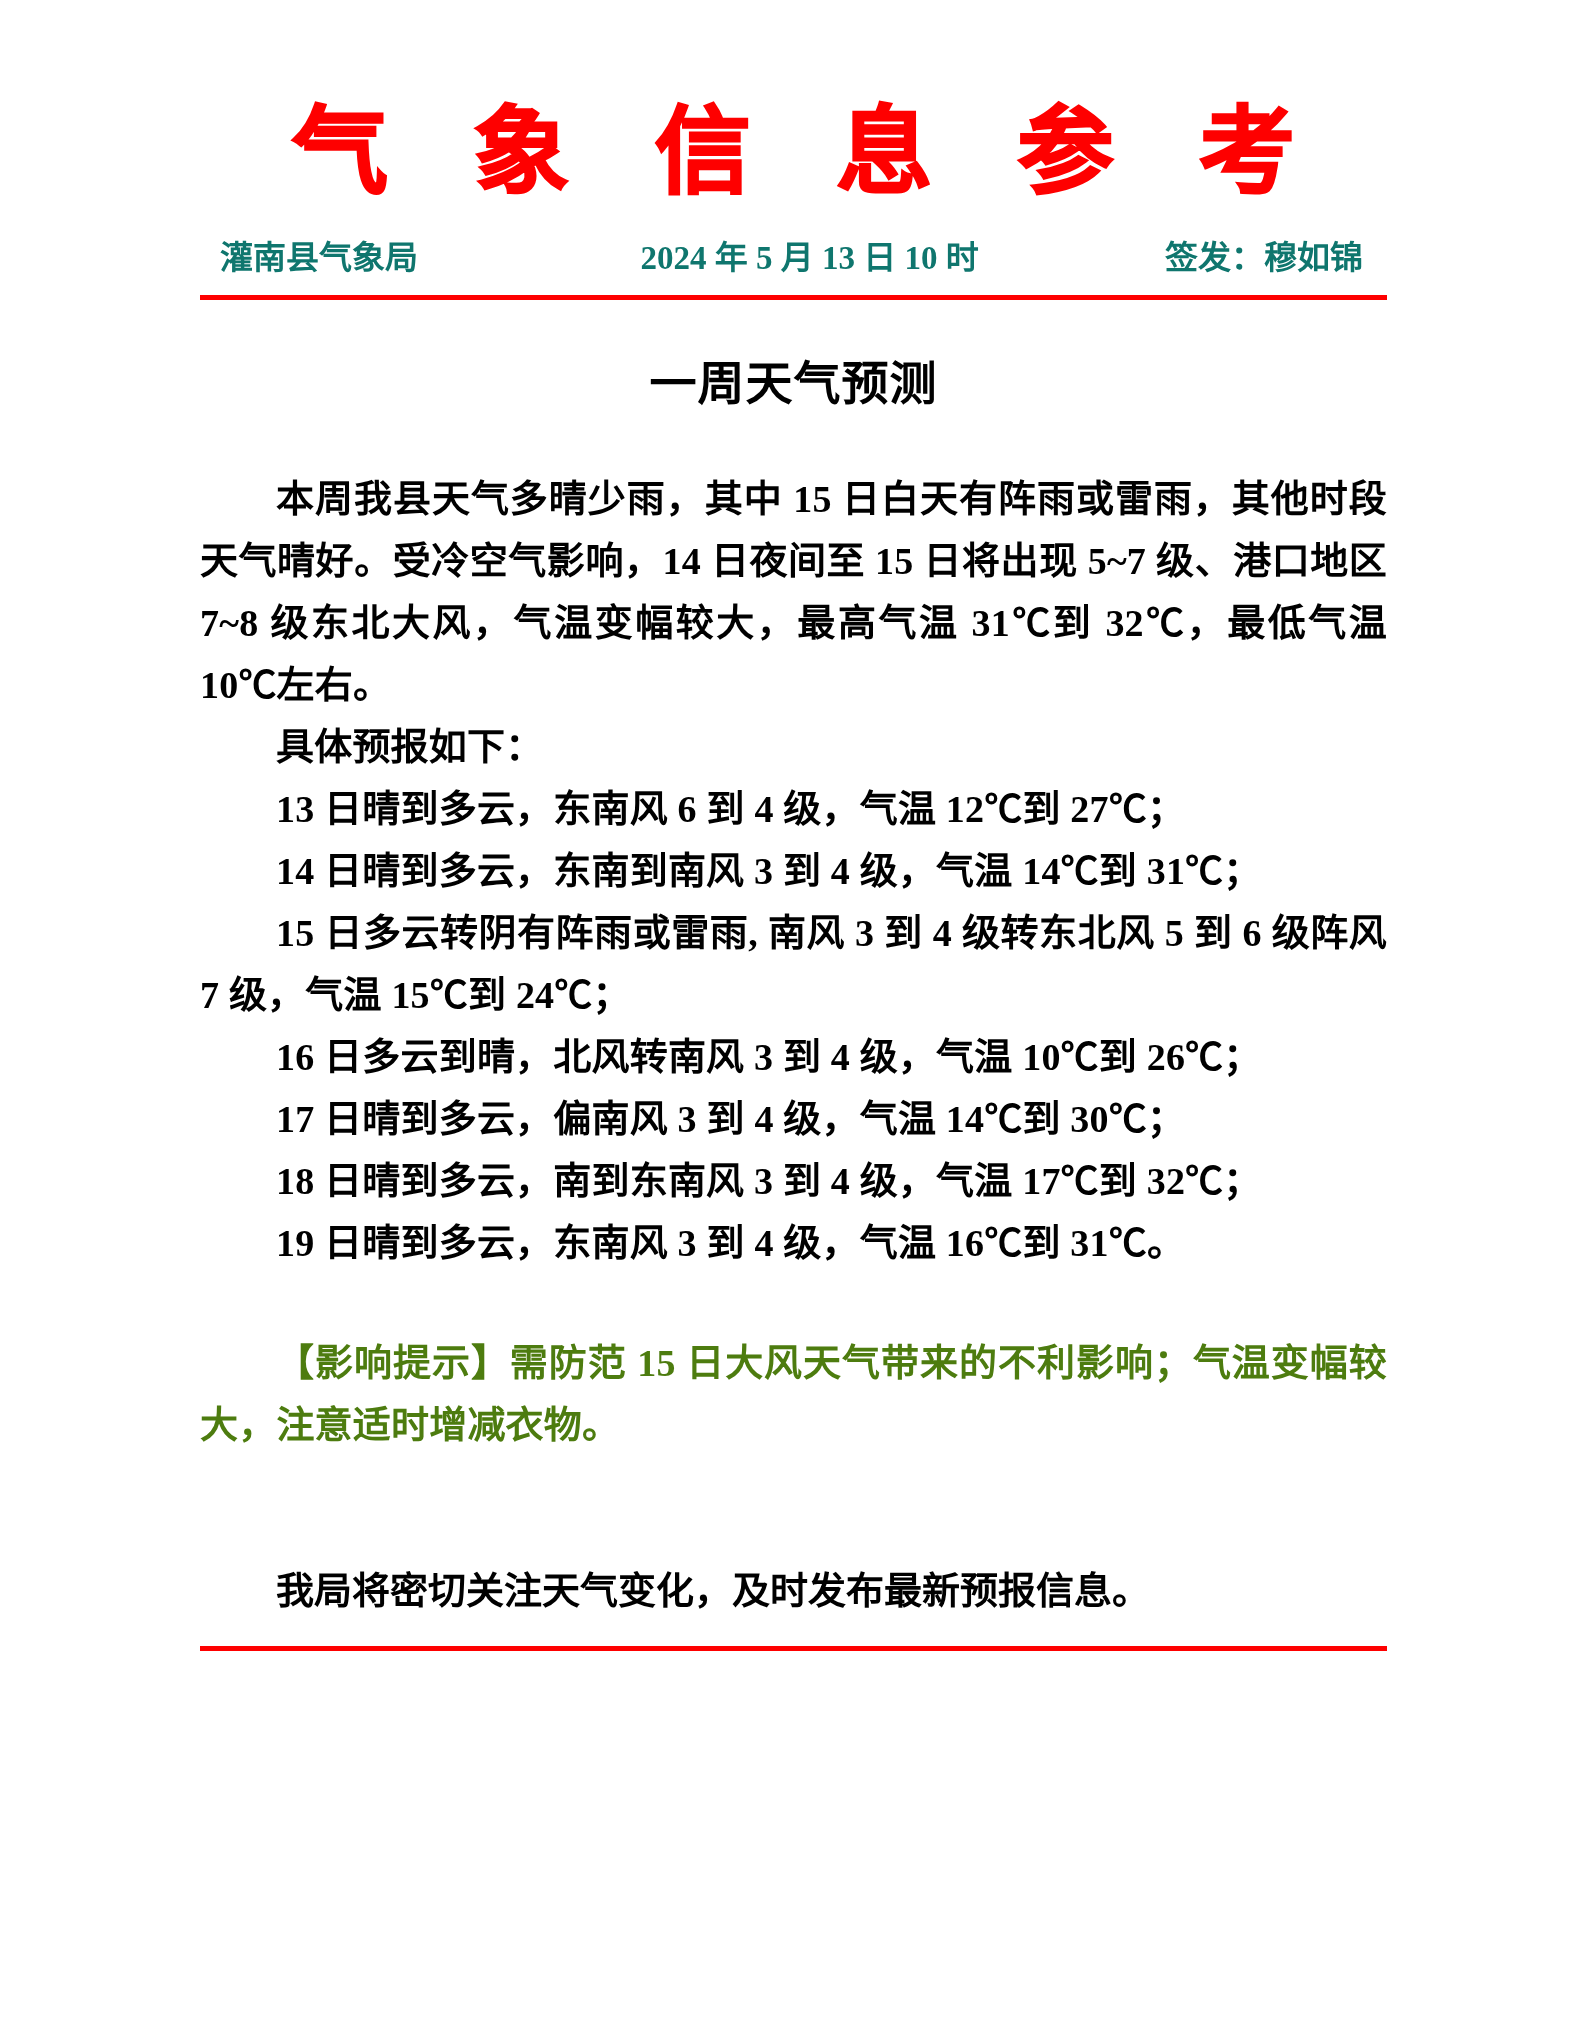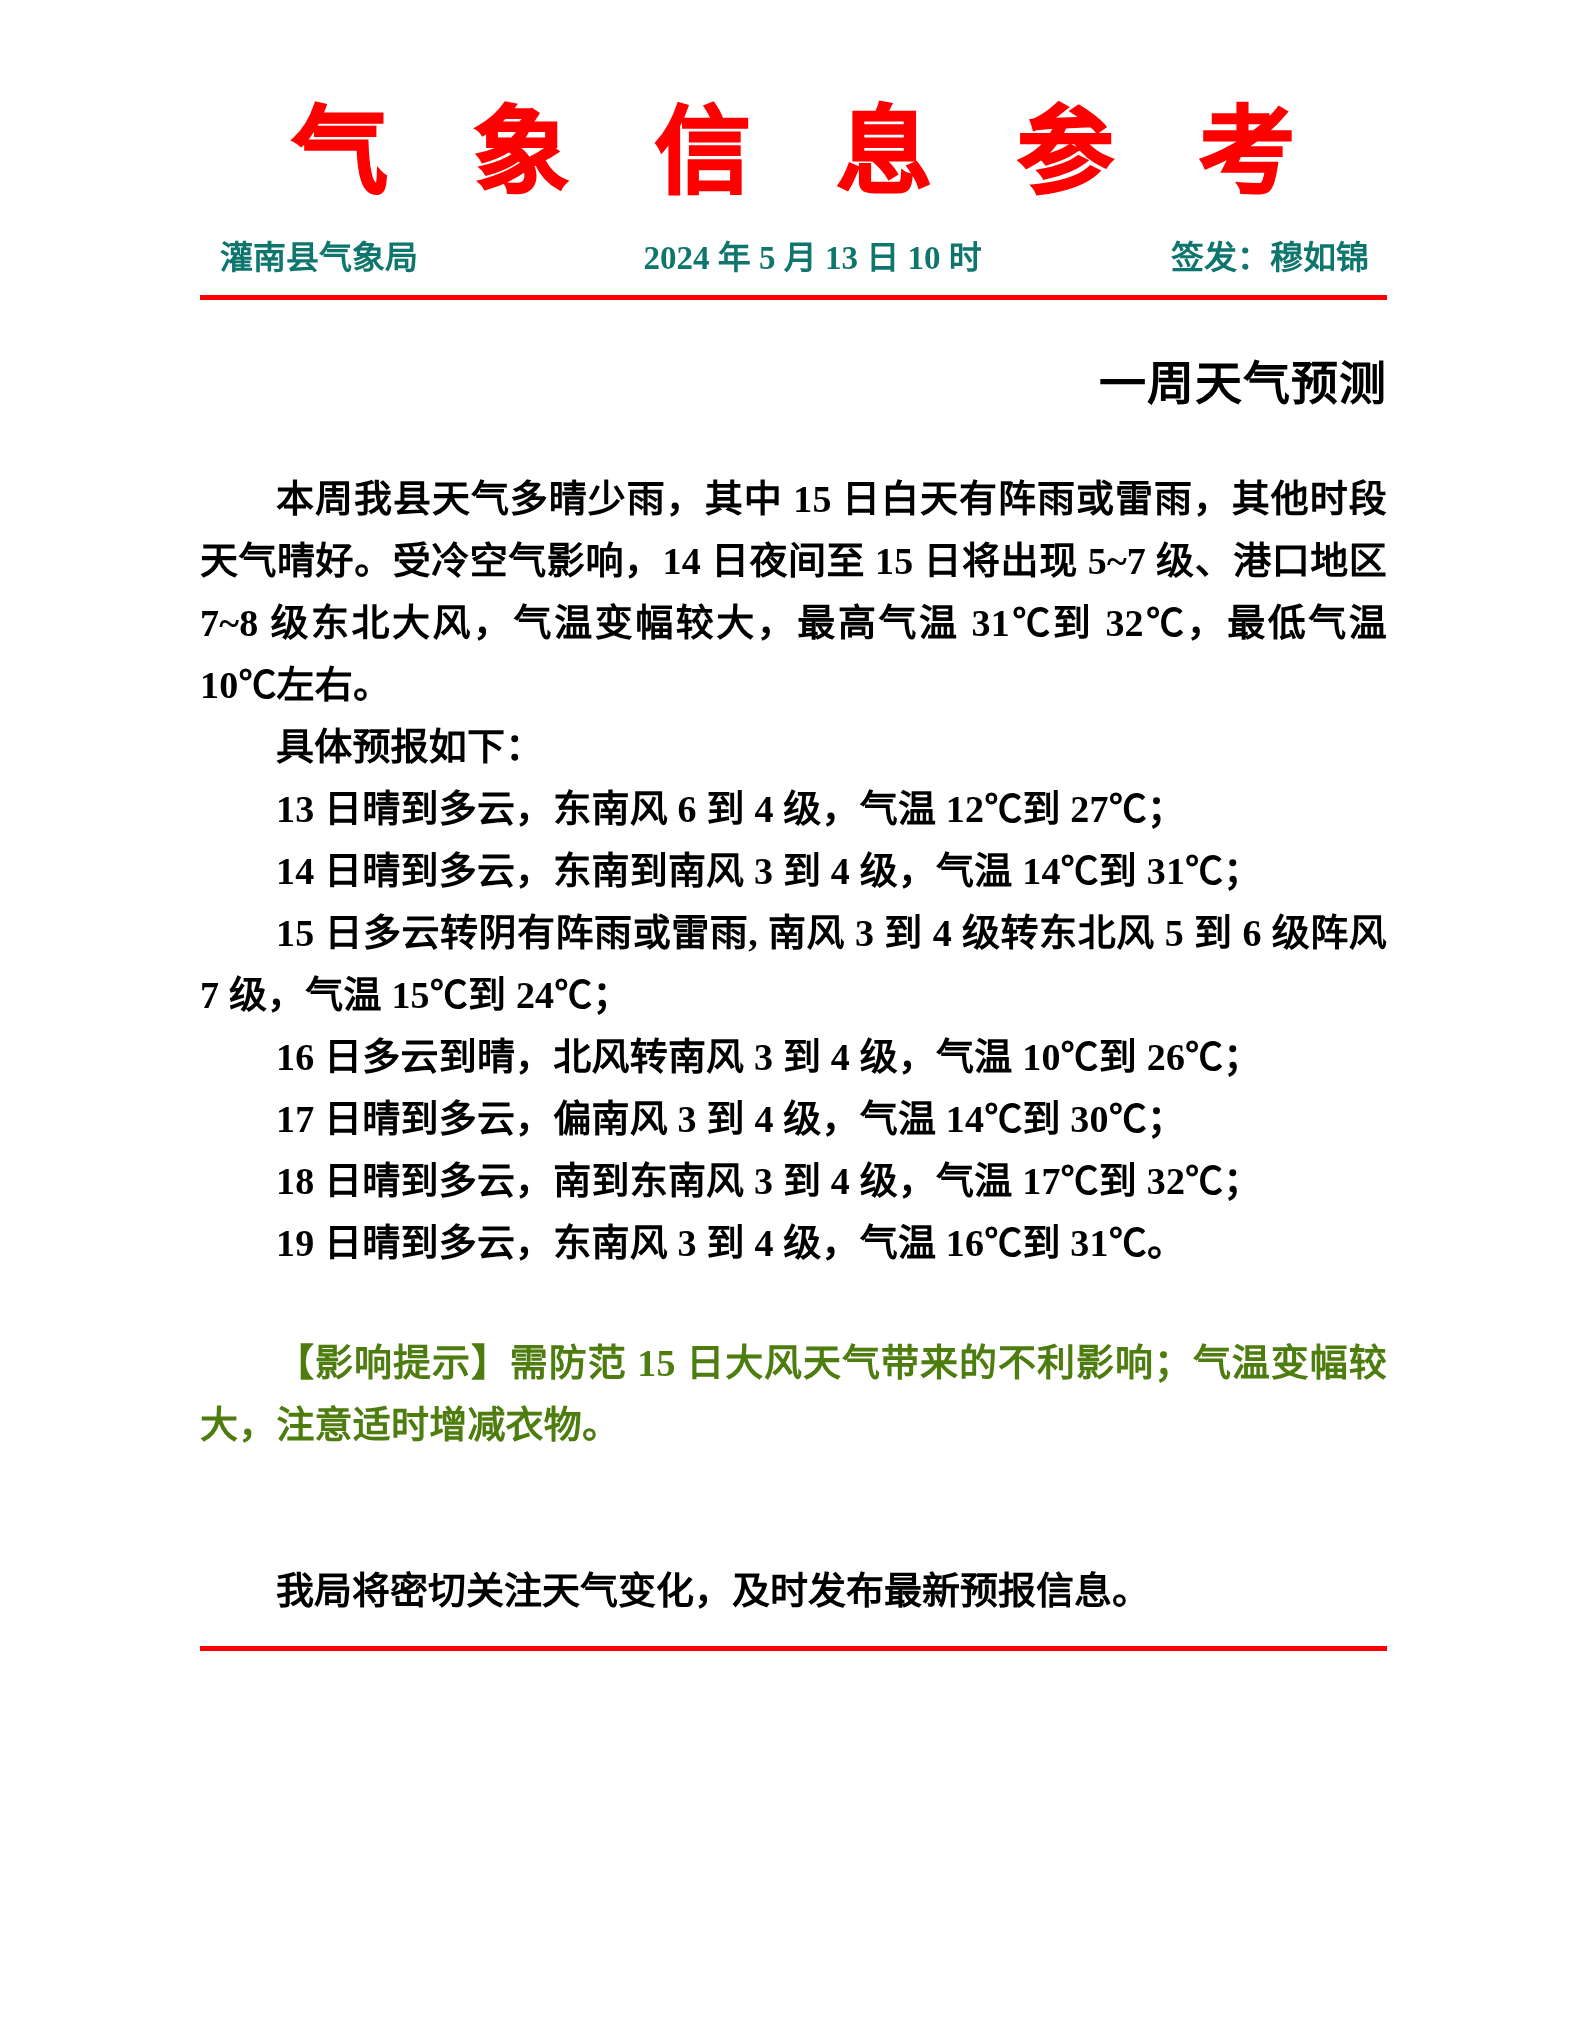--- a/index.html
+++ b/index.html
@@ -54,38 +54,38 @@
     align-items: baseline;
     justify-content: space-between;
     color: #0f766e;
     font-weight: 700;
     font-size: 33px;
     line-height: 1.2;
     padding: 0 18px 0 20px;
   }
   .issue-bar > div { white-space: nowrap; }
   .issue-date { margin-left: 36px; }
-  .issue-signer { }
+  .issue-signer { margin-right: 6px; }
 
   .rule-top {
     margin-top: 16px;
     height: 5px;
     background: #fe0000;
     width: 100%;
   }
   .rule-bottom {
     height: 5px;
     background: #fe0000;
     width: 100%;
     margin-top: 24px;
   }
 
   
   .doc-headline {
-    text-align: right;
+    text-align: center;
     font-weight: 700;
     font-size: 47px;
     line-height: 1.2;
     margin-top: 56px;
     letter-spacing: 1px;
     color: #000;
   }
 
   
   .body-wrap {

